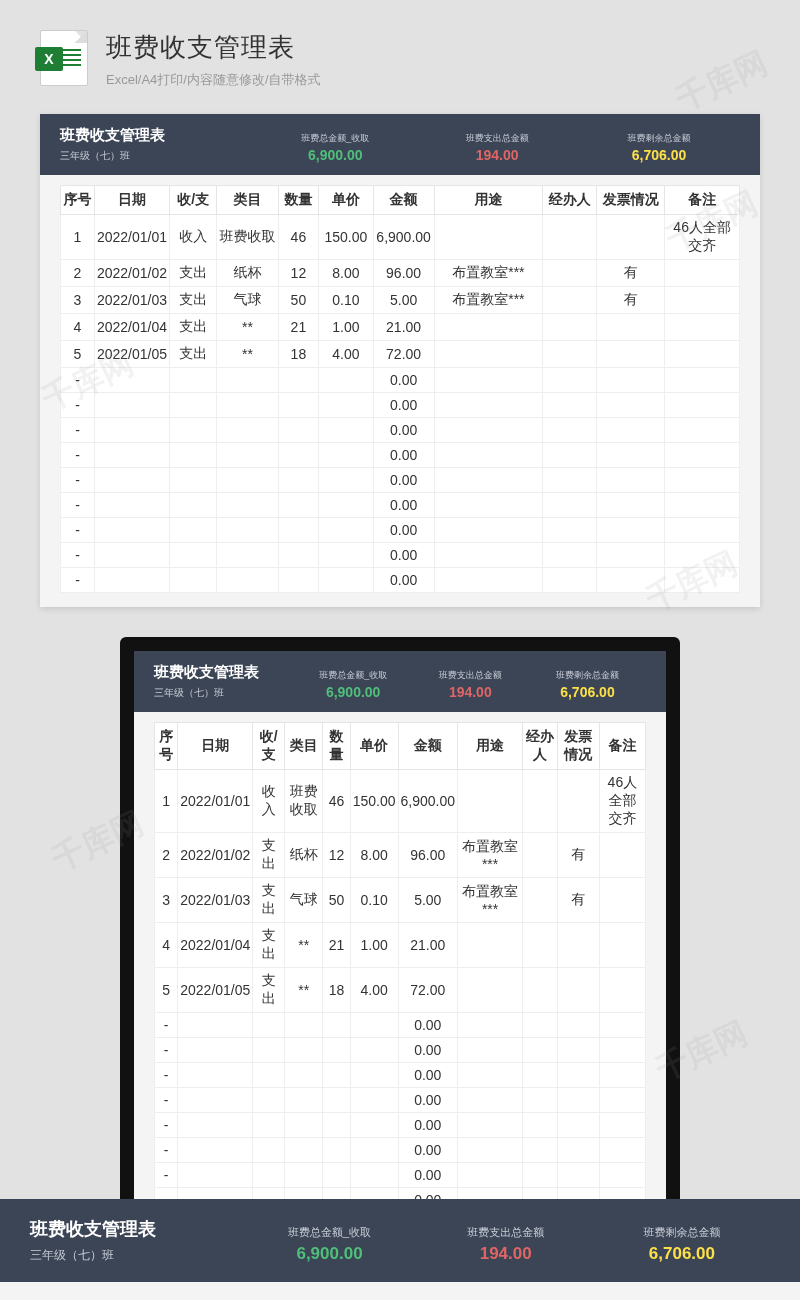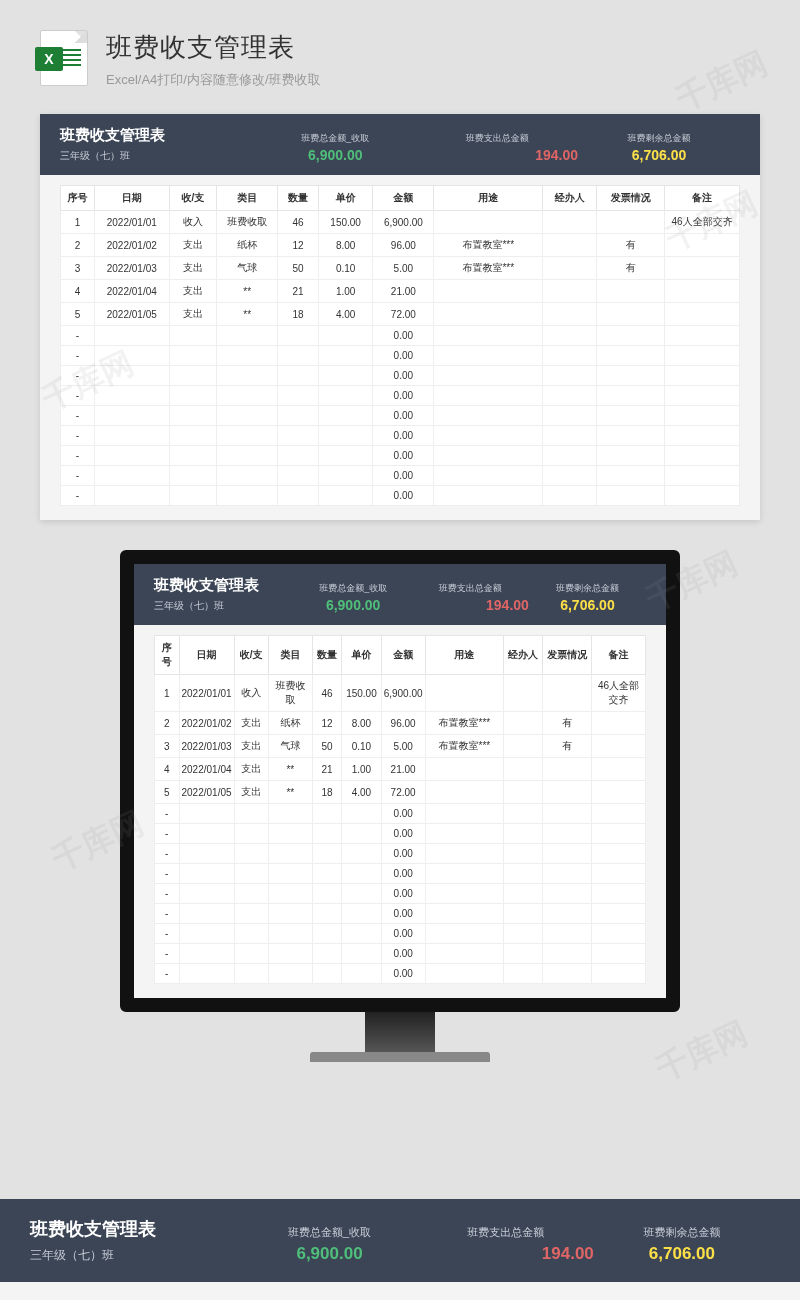--- a/index.html
+++ b/index.html
@@ -98,24 +98,24 @@
     display: flex;
     align-items: flex-end;
   }
   .sheet-header .left { flex: 1.2; }
   .sheet-header .left .t1 { font-size: 15px; font-weight: bold; }
   .sheet-header .left .t2 { font-size: 10px; color: #c8cdd6; margin-top: 4px; }
   .sheet-header .stat { flex: 1; text-align: center; }
   .sheet-header .stat .lbl { font-size: 9px; color: #c8cdd6; }
   .sheet-header .stat .val { font-size: 14px; font-weight: bold; margin-top: 2px; }
   .c-green { color: #4fbf7a; }
-  .c-red { color: #e06565; text-align: right; }
+  .c-red { color: #e06565; }
   .c-blue { color: #fde047; }
   .sheet-body { background: #f4f4f4; padding: 10px 20px 14px 20px; }
-  table.data { width: 100%; border-collapse: collapse; background: #fff; font-size: 10px; color: #333; }
+  table.data { width: 100%; border-collapse: collapse; background: #fff; font-size: 14px; color: #333; }
   table.data th {
     background: #fff;
     font-weight: bold;
     padding: 5px 2px;
     border: 1px solid #e5e5e5;
     text-align: center;
   }
   table.data td {
     padding: 4px 2px;
     border: 1px solid #eee;
@@ -188,21 +188,21 @@
     <div class="excel-x">X</div>
     <div class="excel-lines">
         <div></div>
         <div></div>
         <div></div>
         <div></div>
       </div>
   </div>
   <div class="title-block">
     <h1>班费收支管理表</h1>
-    <div class="sub">Excel/A4打印/内容随意修改/班费收取</div>
+    <div class="sub">Excel/A4打印/内容随意修改/自带格式</div>
   </div>
 </div>
 
 <div class="preview-card">
   <div class="sheet-header">
     <div class="left">
       <div class="t1">班费收支管理表</div>
       <div class="t2">三年级（七）班</div>
     </div>
     <div class="stat">

